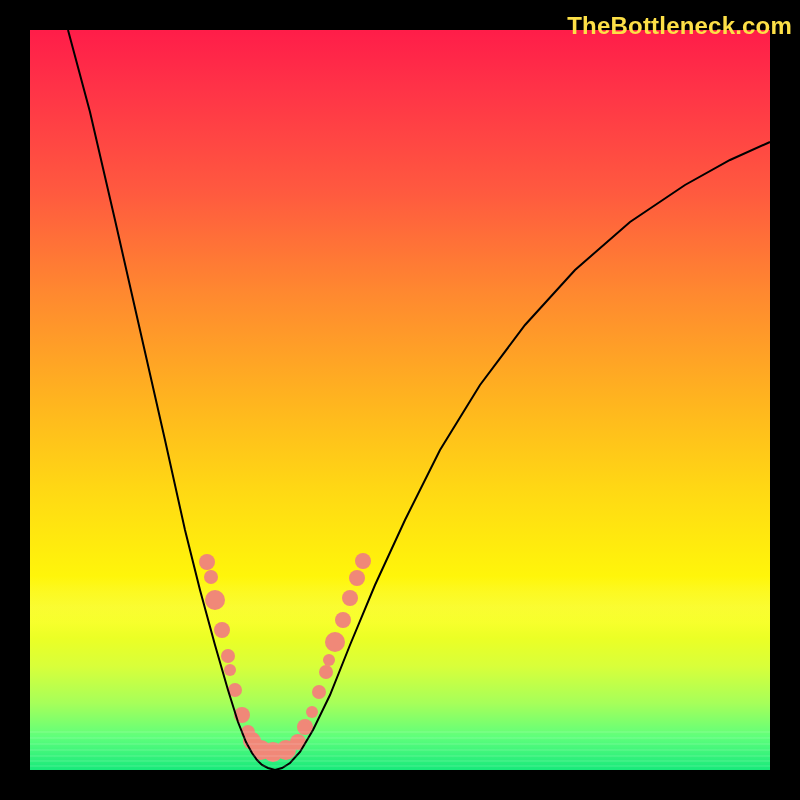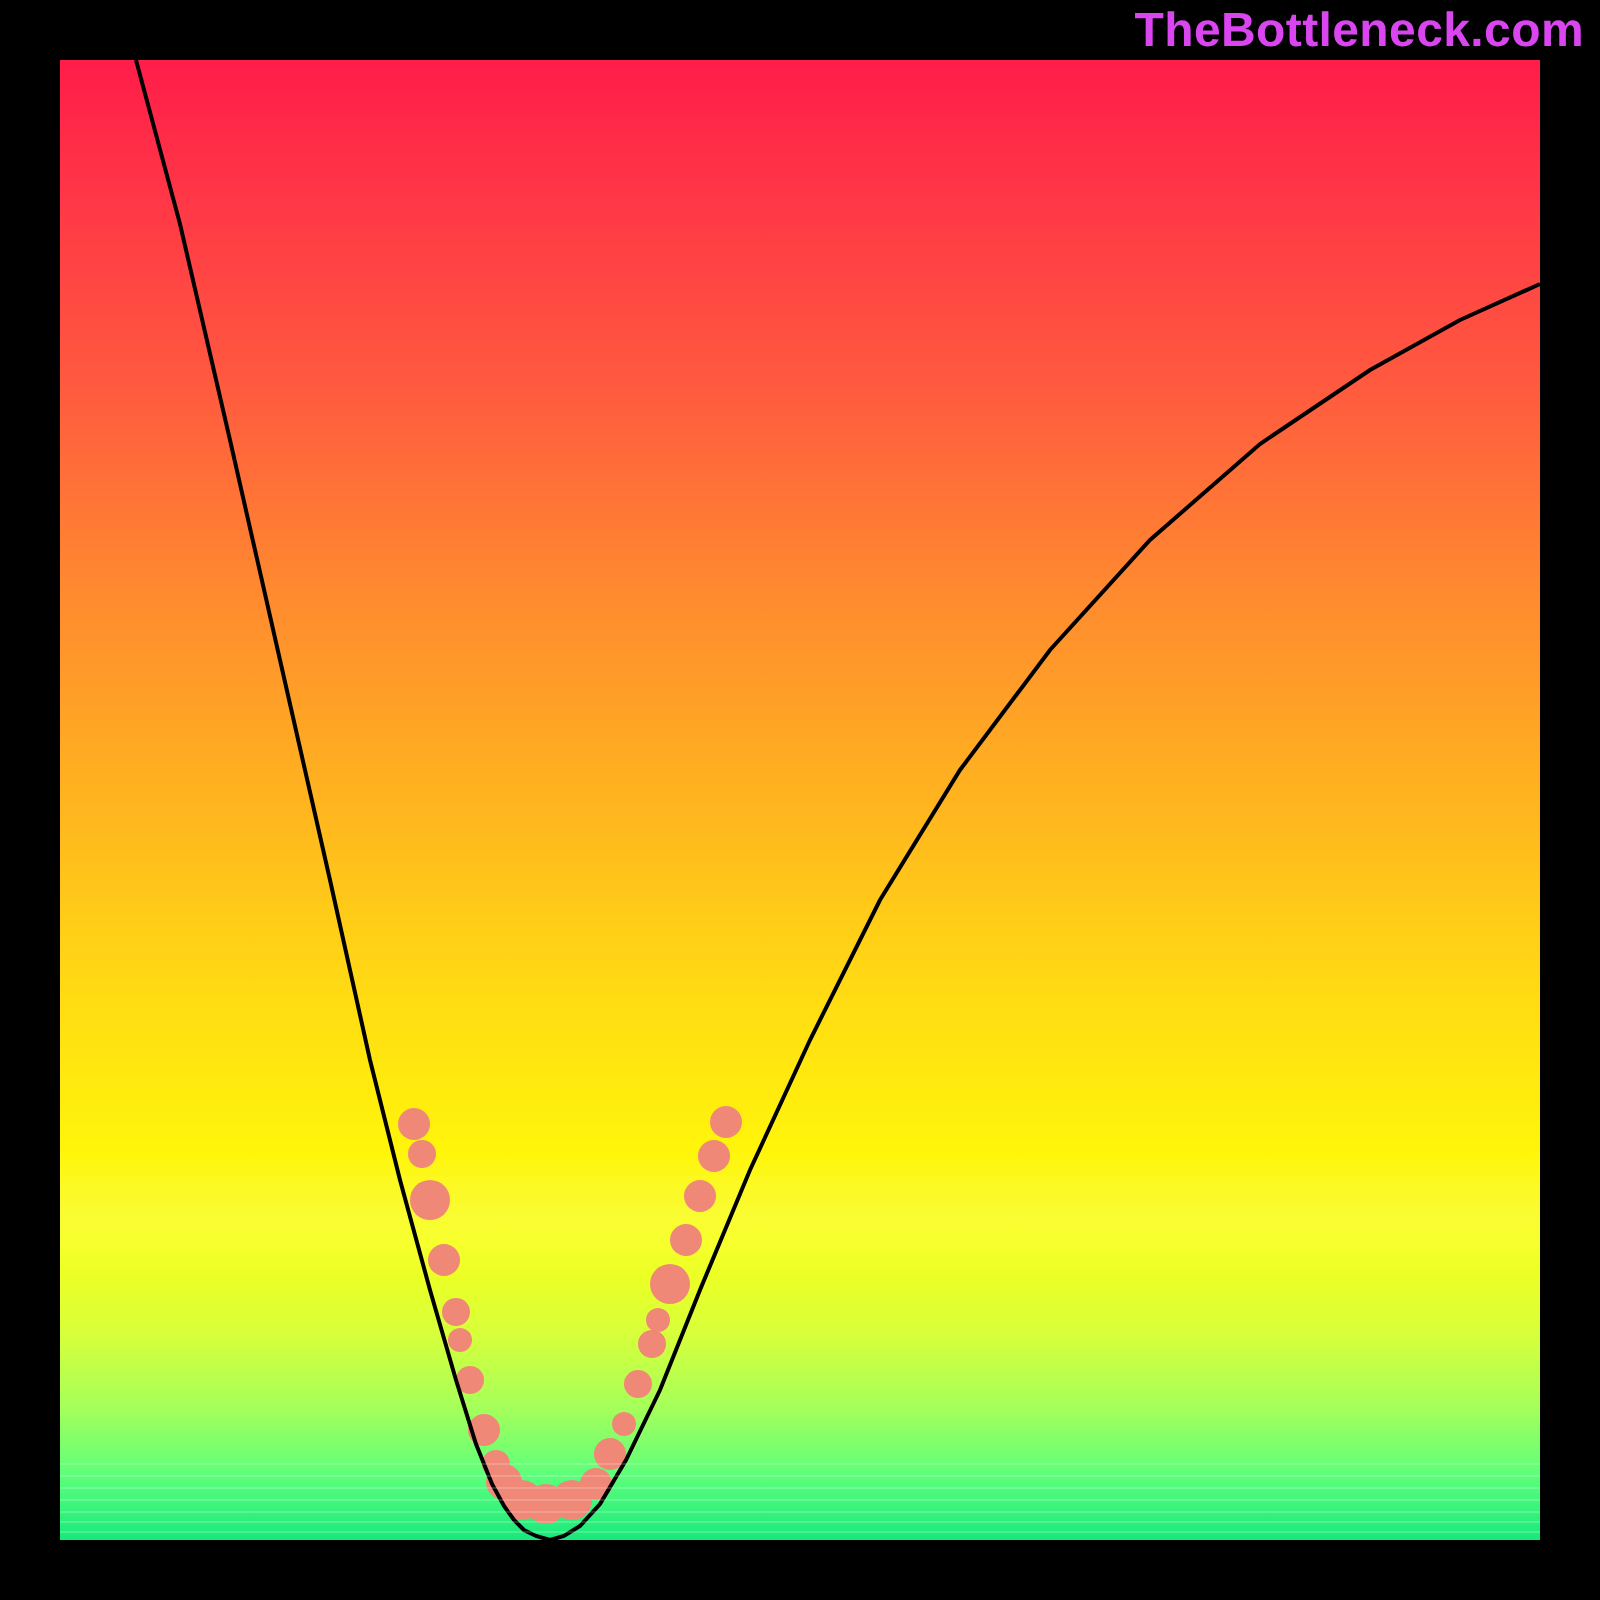--- a/index.html
+++ b/index.html
@@ -11,26 +11,26 @@
     background: #fff;
   }
   .frame {
     position: relative;
     width: 800px;
     height: 800px;
     background: #000;
   }
   .watermark {
     position: absolute;
-    top: 2px;
+    top: 12px;
     right: 8px;
     font-family: Arial, Helvetica, sans-serif;
     font-size: 24px;
     font-weight: 600;
-    color: #d946ef;
+    color: #fde047;
     letter-spacing: 0.2px;
     z-index: 10;
   }
   .plot {
     position: absolute;
     left: 30px;
     top: 30px;
     width: 740px;
     height: 740px;
     

